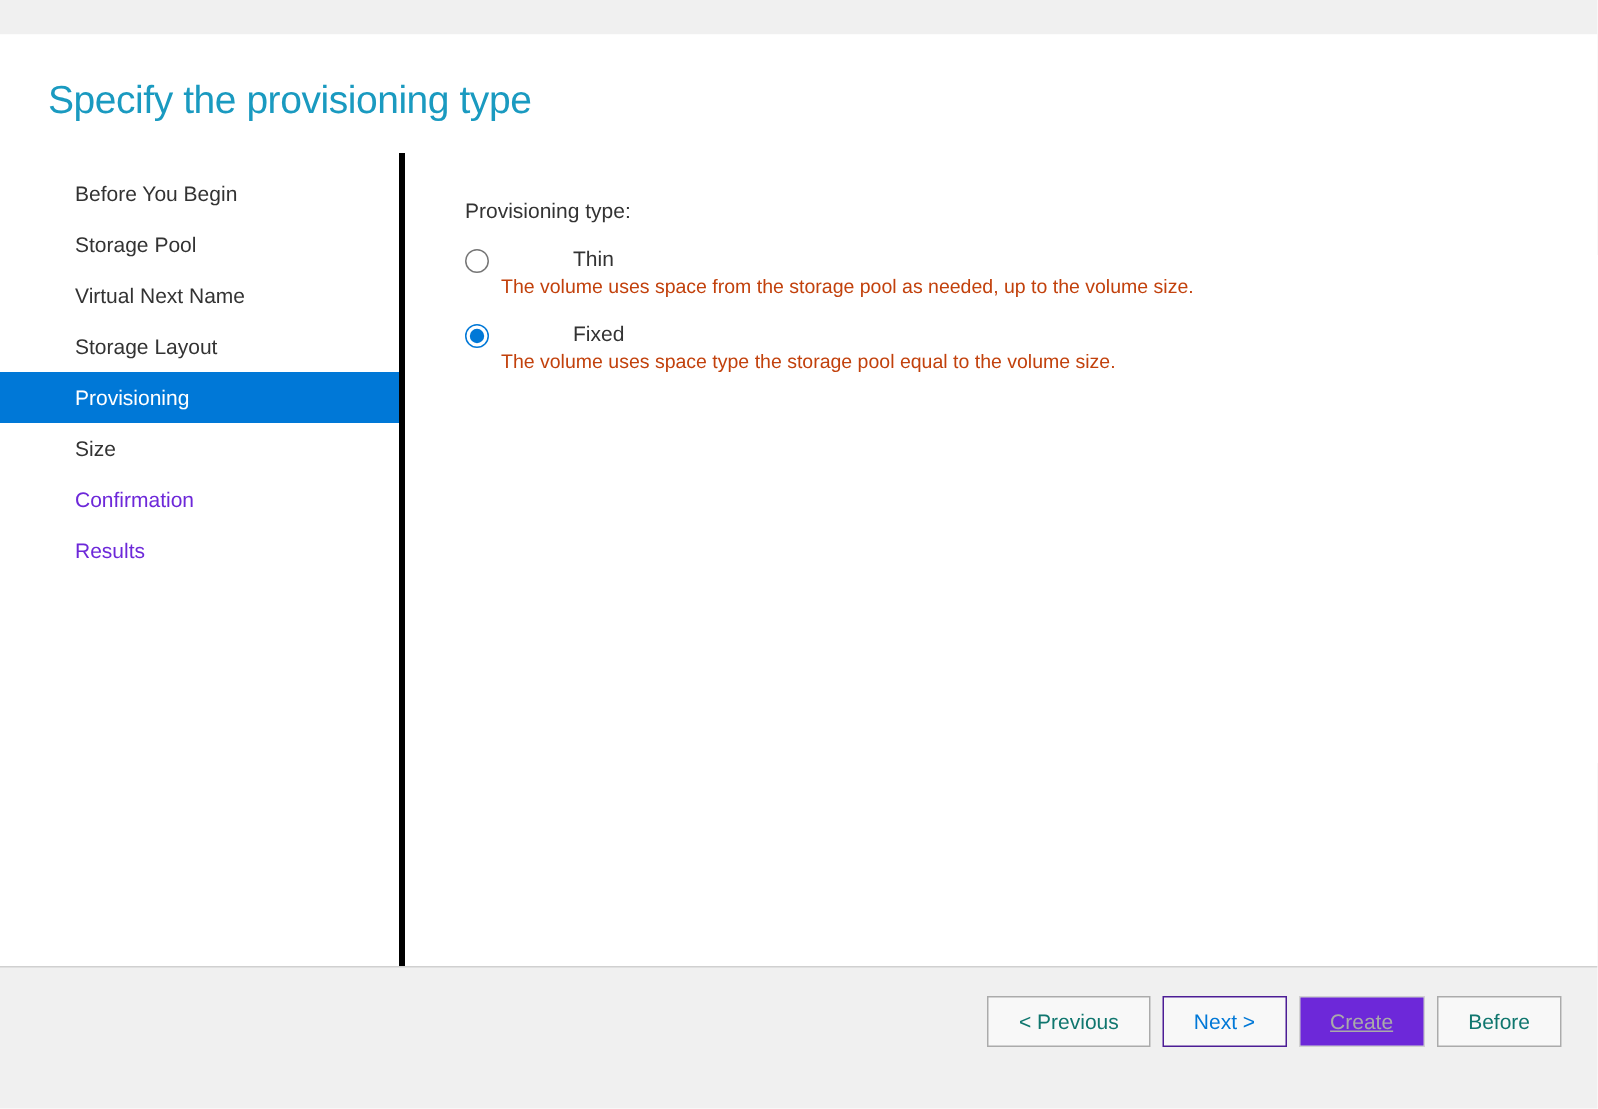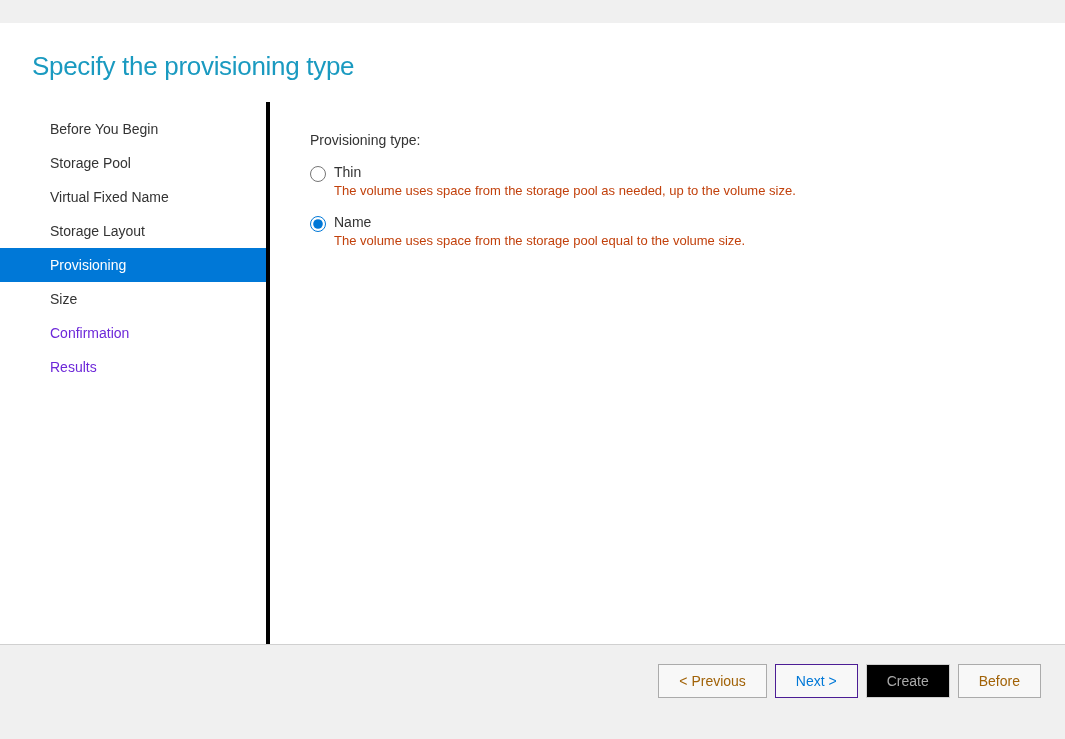--- a/index.html
+++ b/index.html
@@ -100,20 +100,21 @@
 
     .radio-option-content {
       display: flex;
       flex-direction: column;
     }
 
     .radio-option-title {
       font-size: 14px;
       color: #333333;
       margin-bottom: 3px;
+      margin-left: 48px;
     }
 
     .radio-option-desc {
       font-size: 13px;
       color: #c2410c;
     }
 
     .dialog-footer {
       height: 72px;
       background: #f0f0f0;
@@ -124,37 +125,38 @@
       padding: 0 24px;
       gap: 8px;
     }
 
     .footer-btn {
       padding: 6px 20px;
       font-size: 14px;
       font-family: 'Segoe UI', Tahoma, Geneva, Verdana, sans-serif;
       border: 1px solid #ababab;
       background: #f8f8f8;
-      color: #a16207;
+      color: #0f766e;
       cursor: pointer;
       min-width: 75px;
       height: 34px;
     }
 
     .footer-btn.primary {
       background: #f8f8f8;
       border: 1px solid #4c1d95;
       color: #0078d7;
     }
 
     .footer-btn:disabled {
       color: #aaaaaa;
       border-color: #d0d0d0;
       cursor: default;
-      background: #000000;
+      background: #6d28d9;
+      text-decoration: underline;
     }
   </style>
 </head>
 <body>
 
 <div class="dialog">
 
   <div class="dialog-header">
     <h1 class="dialog-title">Specify the provisioning type</h1>
   </div>
@@ -162,21 +164,21 @@
   <div class="dialog-body">
 
     <div class="sidebar">
       <div class="sidebar-item">
         <span>Before You Begin</span>
       </div>
       <div class="sidebar-item">
         <span>Storage Pool</span>
       </div>
       <div class="sidebar-item">
-        <span>Virtual Fixed Name</span>
+        <span>Virtual Next Name</span>
       </div>
       <div class="sidebar-item">
         <span>Storage Layout</span>
       </div>
       <div class="sidebar-item active">
         <span>Provisioning</span>
       </div>
       <div class="sidebar-item">
         <span>Size</span>
       </div>
@@ -196,22 +198,22 @@
         <input type="radio" name="provisioning" id="thin-radio" style="">
         <div class="radio-option-content">
           <label class="radio-option-title" for="thin-radio">Thin</label>
           <span class="radio-option-desc">The volume uses space from the storage pool as needed, up to the volume size.</span>
         </div>
       </div>
 
       <div class="radio-option">
         <input type="radio" name="provisioning" id="fixed-radio" checked="" style="">
         <div class="radio-option-content">
-          <label class="radio-option-title" for="fixed-radio">Name</label>
-          <span class="radio-option-desc">The volume uses space from the storage pool equal to the volume size.</span>
+          <label class="radio-option-title" for="fixed-radio">Fixed</label>
+          <span class="radio-option-desc">The volume uses space type the storage pool equal to the volume size.</span>
         </div>
       </div>
 
     </div>
   </div>
 
   <div class="dialog-footer">
     <button class="footer-btn">&lt; Previous</button>
     <button class="footer-btn primary">Next &gt;</button>
     <button class="footer-btn" disabled="">Create</button>

